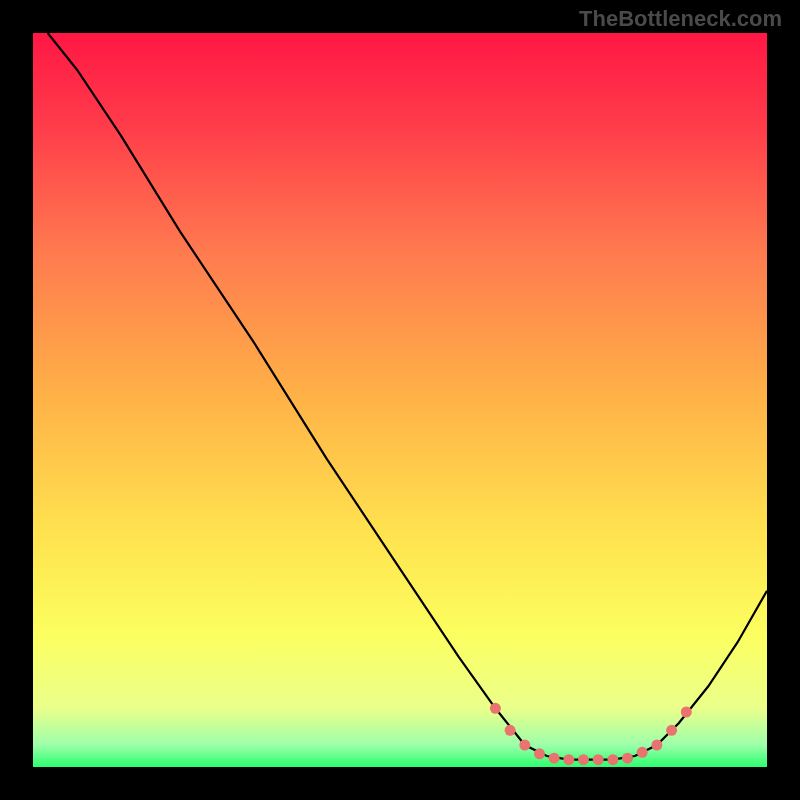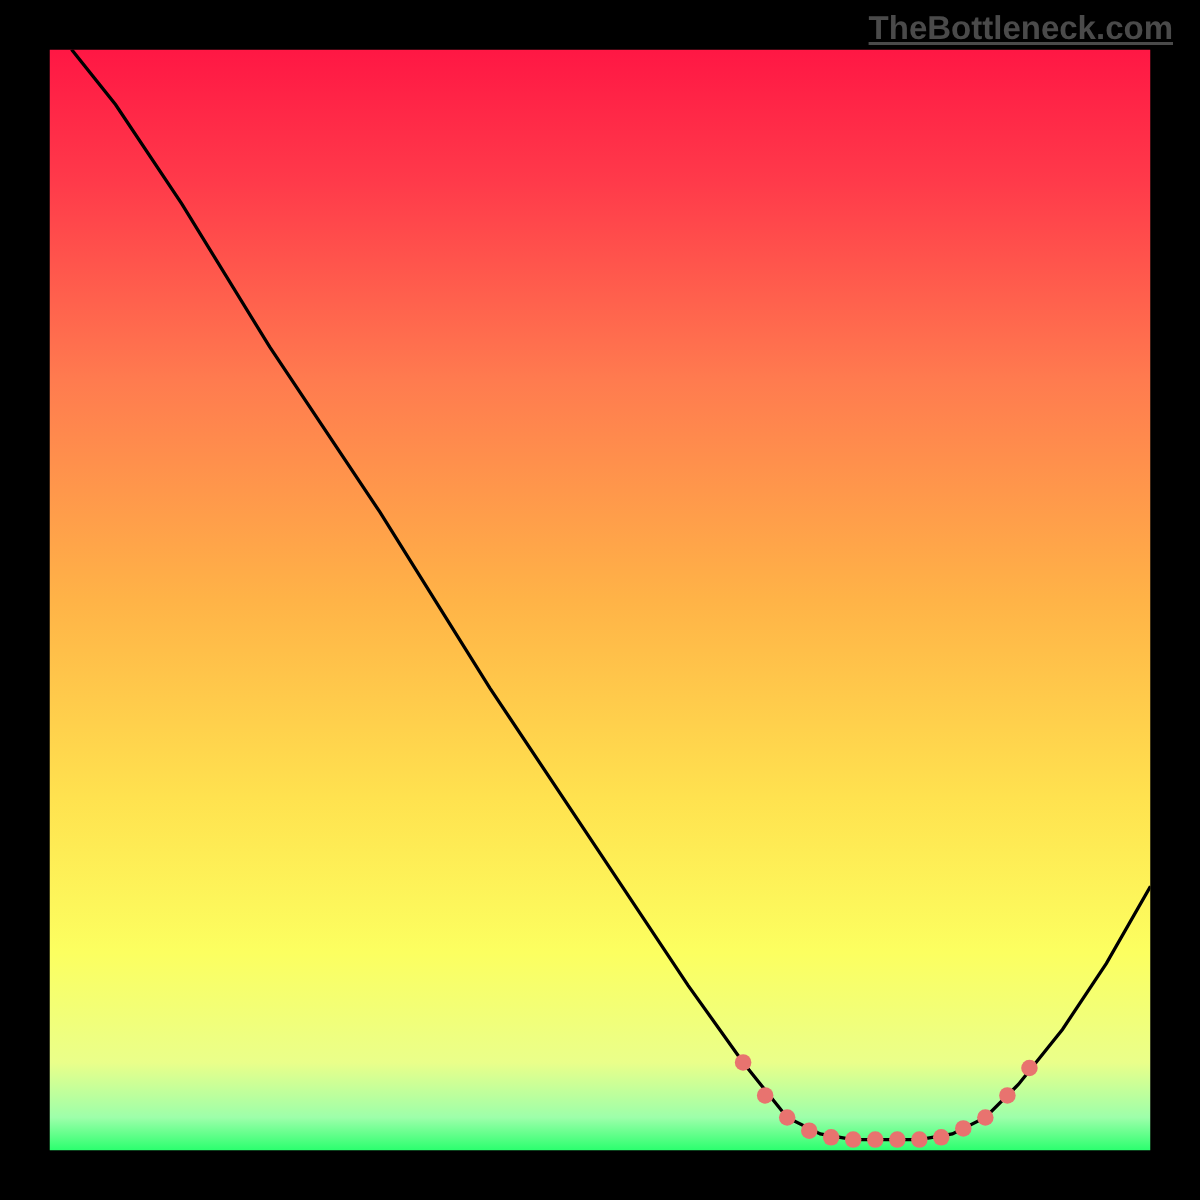--- a/index.html
+++ b/index.html
@@ -12,21 +12,20 @@
     overflow: hidden;
   }
   .watermark {
     position: absolute;
     top: 6px;
     right: 18px;
     color: #4a4a4a;
     font-size: 22px;
     font-weight: bold;
     z-index: 10;
-    text-decoration: underline;
   }
   .chart-area {
     position: absolute;
     left: 33px;
     top: 33px;
     width: 734px;
     height: 734px;
   }
   .gradient-bg {
     position: absolute;

